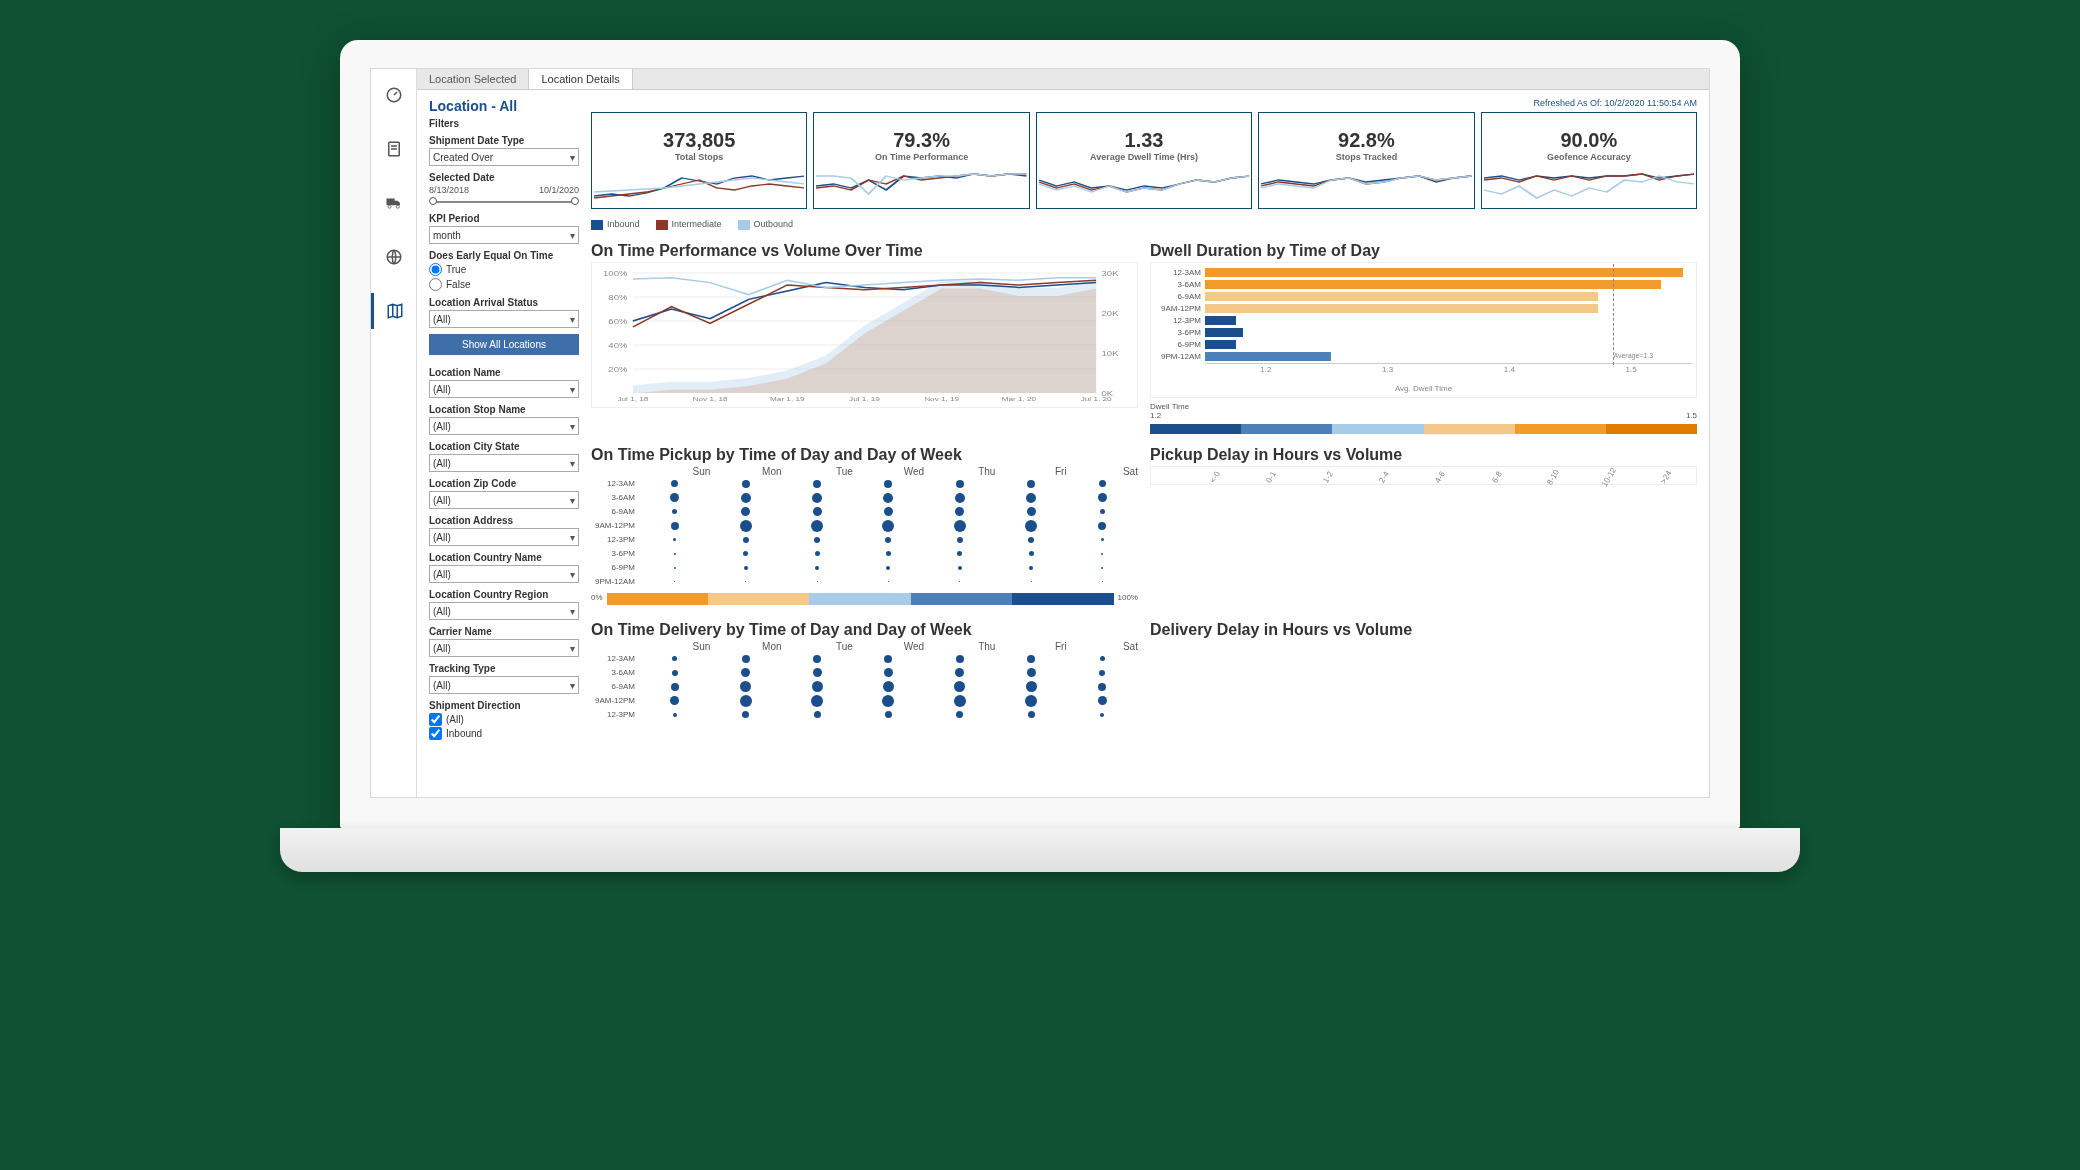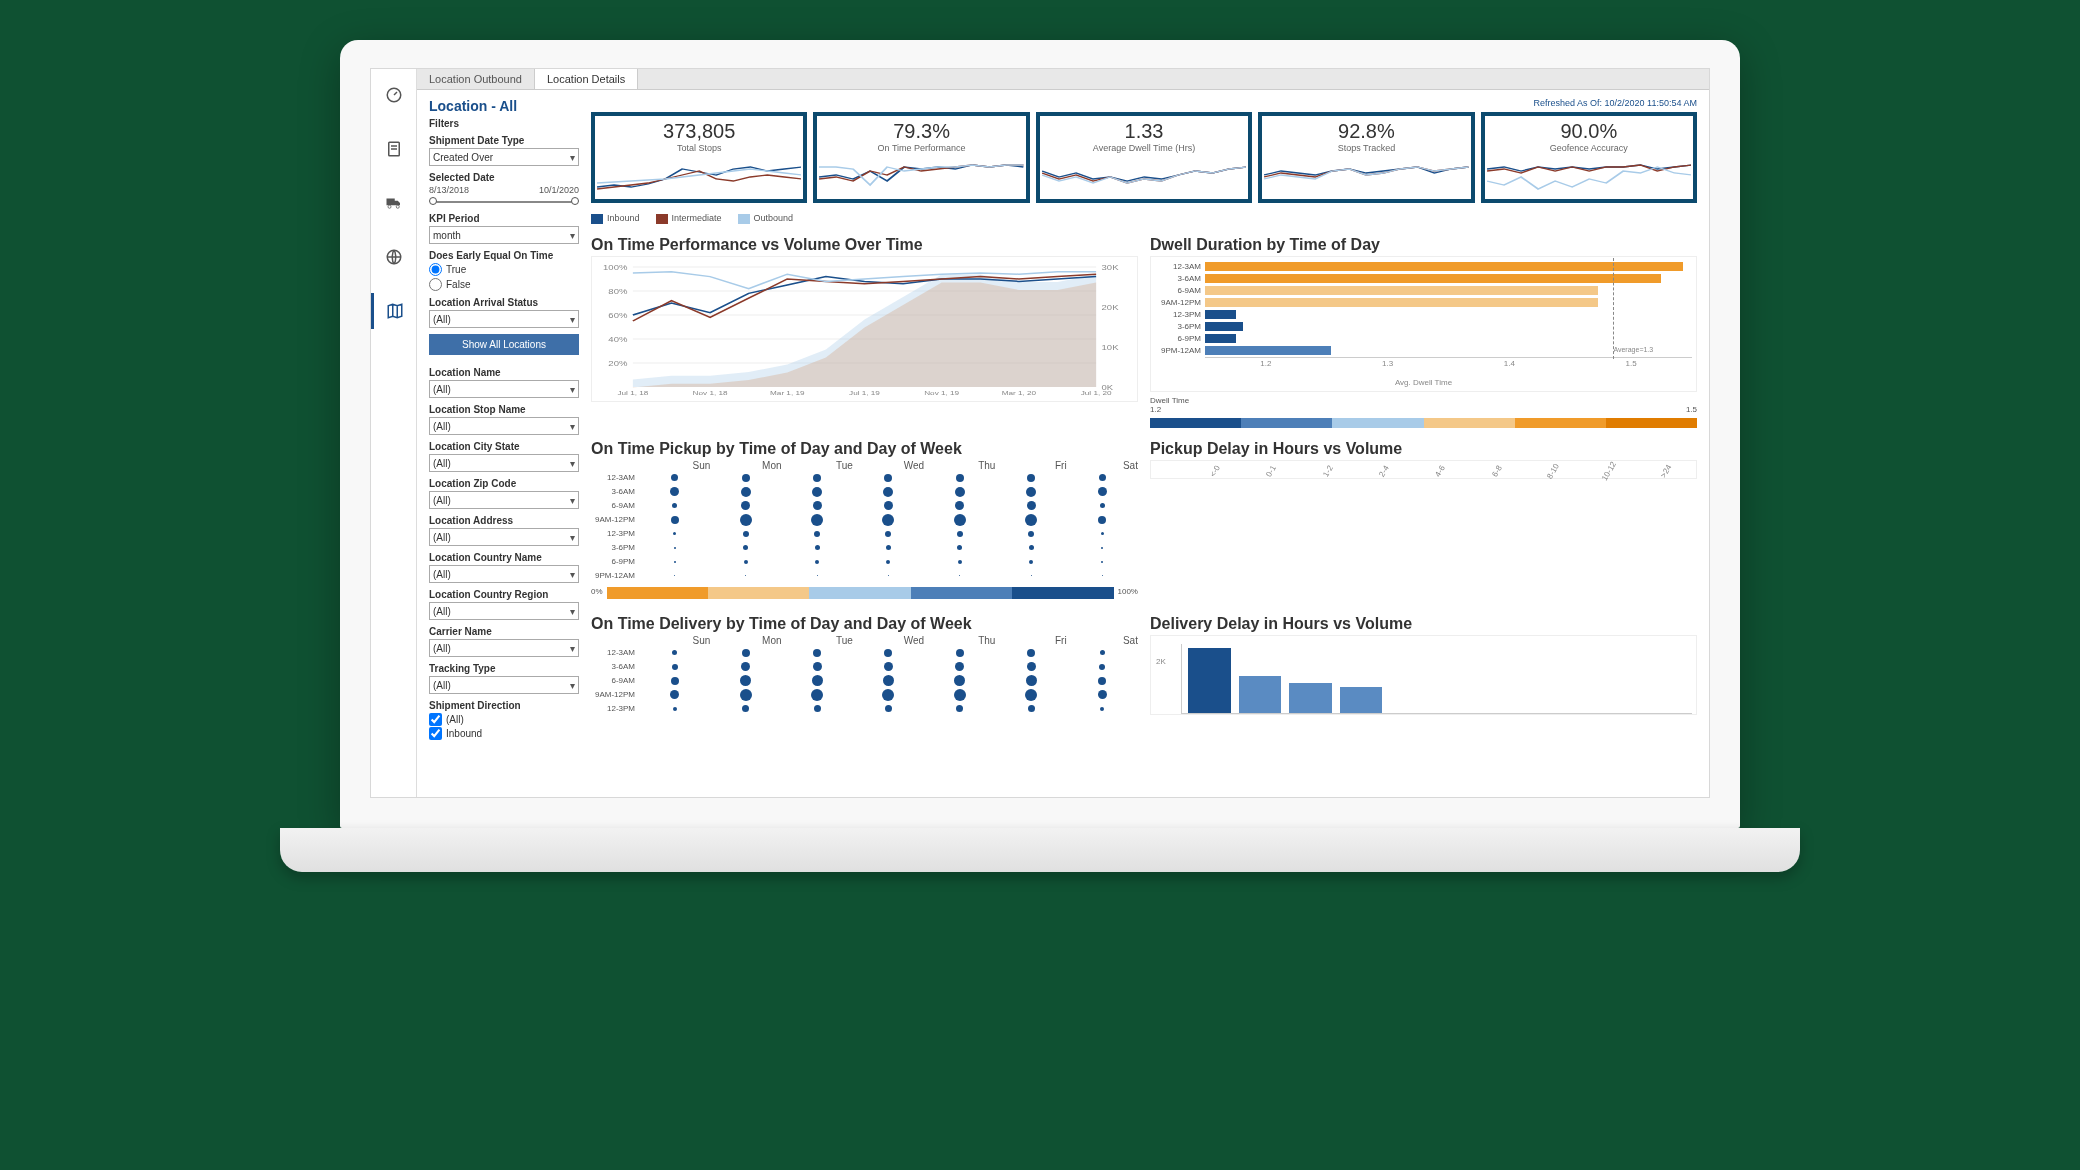--- a/index.html
+++ b/index.html
@@ -27,21 +27,21 @@
   .slider-track { position:absolute; top:4px; left:2px; right:2px; height:2px; background:#888; }
   .slider-h { position:absolute; top:0; width:8px; height:8px; border:1px solid #555; background:#fff; border-radius:50%; cursor:pointer; }
   .fradio { display:flex; align-items:center; gap:4px; font-size:10px; margin:2px 0; }
   .fradio input { margin:0; }
   .fbtn { width:100%; background:#3e6fa8; color:#fff; border:none; padding:5px; font-size:10px; margin:6px 0; cursor:pointer; }
   .fcheck { display:flex; align-items:center; gap:4px; font-size:10px; margin:1px 0; }
   .fcheck input { margin:0; }
   .dash { flex:1; display:flex; flex-direction:column; gap:8px; overflow:hidden; }
   .refreshed { text-align:right; font-size:9px; color:#1a4f8b; margin-bottom:-4px; }
   .kpirow { display:flex; gap:6px; }
-  .kpi { flex:1; border:4px solid #0c4a6e; background:#fff; padding:4px 2px 2px; text-align:center; }
+  .kpi { flex:1; border:1px solid #0c4a6e; background:#fff; padding:16px 2px 2px; text-align:center;font-weight:bold; }
   .kpi-val { font-size:20px; color:#333; }
   .kpi-lbl { font-size:9px; color:#666; margin-bottom:4px; }
   .spark { width:100%; height:36px; }
   .legend { font-size:9px; display:flex; gap:16px; align-items:center; color:#555; margin-top:2px; }
   .lswatch { display:inline-block; width:12px; height:10px; margin-right:4px; vertical-align:middle; }
   .chartrow { display:flex; gap:12px; }
   .chartcol { flex:1; display:flex; flex-direction:column; }
   .chtitle { font-size:16px; font-weight:bold; margin:4px 0 2px; color:#333; }
   .chartbox { border:1px solid #eee; background:#fff; }
   .heat-grid { font-size:8px; color:#555; }
@@ -102,21 +102,21 @@
       </div>
       <div class="side-item active">
         <svg viewBox="0 0 24 24" fill="none" stroke="#1a4f8b" stroke-width="2">
             <path d="M9 3 3 5v16l6-2 6 2 6-2V3l-6 2-6-2zM9 3v16M15 5v16"></path>
           </svg>
       </div>
     </div>
 
     <div class="main">
       <div class="tabs">
-        <div class="tab">Location Outbound</div>
+        <div class="tab">Location Selected</div>
         <div class="tab active">Location Details</div>
       </div>
 
       <div class="content">
 
         <div class="filters">
           <div class="page-title">Location - All</div>
           <div class="filters-head">Filters</div>
 
           <div class="flabel">Shipment Date Type</div>
@@ -765,35 +765,20 @@
                       </div>
                       <div class="heat-cell">
                         <div class="dot" style="width:4px;height:4px"></div>
                       </div>
                     </div>
                   </div>
                 </div>
             </div>
             <div class="chartcol">
               <div class="chtitle">Delivery Delay in Hours vs Volume</div>
-              <div class="chartbox" style="padding:8px 4px 0 30px">
-                <div class="bars" id="delbars" style="height:70px">
-                    <span class="ylab" style="top:20%">2K</span>
-                    <div class="bar" style="height:93.33333333333333%;background:#1a4f8b"></div>
-                    <div class="bar" style="height:53.333333333333336%;background:#5a8bc2"></div>
-                    <div class="bar" style="height:43.333333333333336%;background:#5a8bc2"></div>
-                    <div class="bar" style="height:36.666666666666664%;background:#5a8bc2"></div>
-                    <div class="bar" style="height:0"></div>
-                    <div class="bar" style="height:0"></div>
-                    <div class="bar" style="height:0"></div>
-                    <div class="bar" style="height:0"></div>
-                    <div class="bar" style="height:0"></div>
-                    <div class="bar" style="height:0"></div>
-                  </div>
-              </div>
             </div>
           </div>
 
         </div>
       </div>
     </div>
   </div>
 </div>
 
 </body></html>

